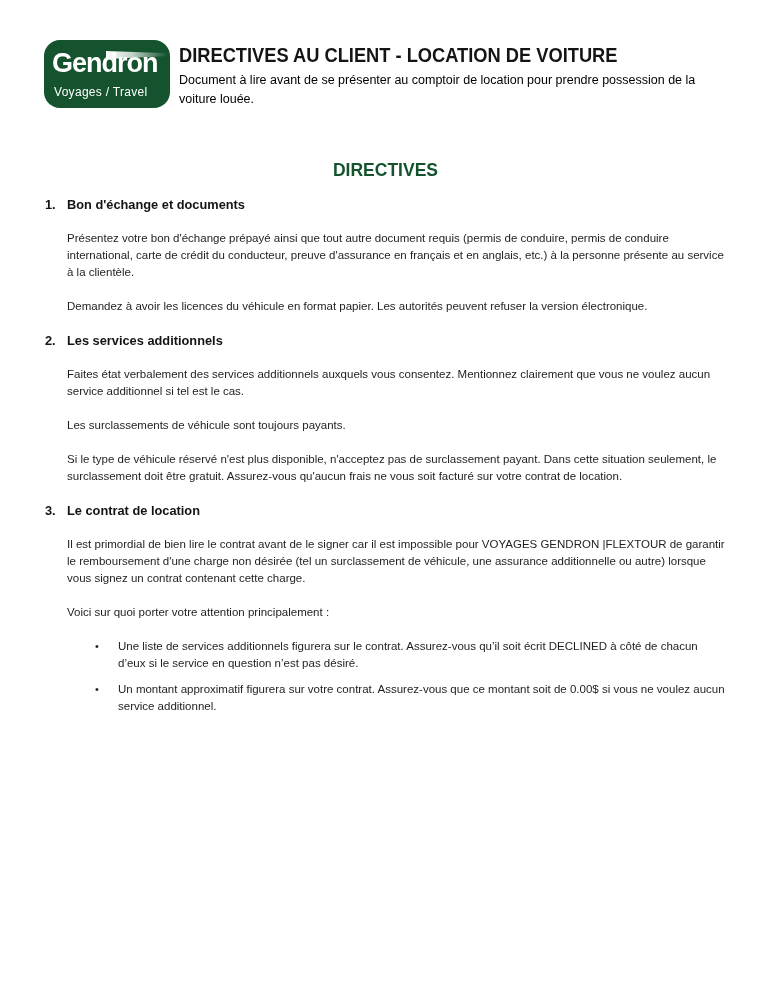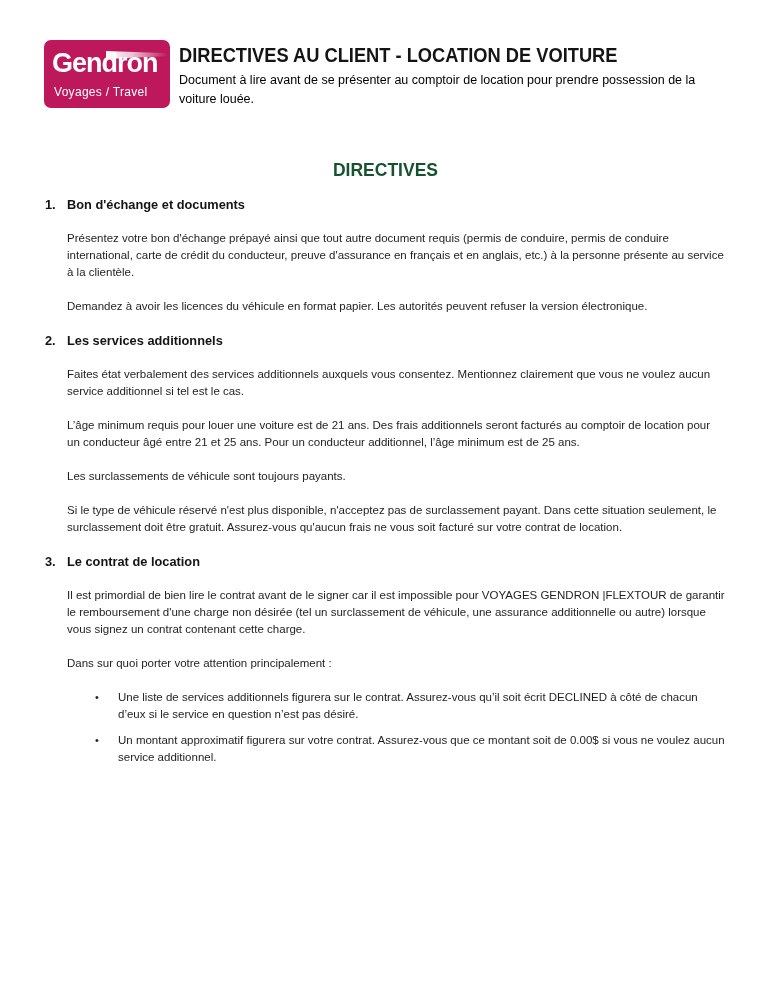--- a/index.html
+++ b/index.html
@@ -21,22 +21,22 @@
   .header {
     display: flex;
     align-items: flex-start;
     gap: 9px;
     padding: 40px 42px 0 44px;
   }
   .logo {
     position: relative;
     flex: 0 0 auto;
     width: 126px; height: 68px;
-    background: #be185d;
-    border-radius: 7px;
+    background: #14532d;
+    border-radius: 16px;
     overflow: hidden;
     color: #ffffff;
   }
   .logo-swoosh {
     position: absolute;
     right: 0; top: 11px;
     width: 64px; height: 8px;
     background: linear-gradient(90deg, #ffffff 0%, rgba(255,255,255,0.75) 40%, rgba(43,92,141,0) 96%);
     clip-path: polygon(0 0, 100% 28%, 100% 62%, 0 100%);
     z-index: 2;
@@ -142,32 +142,31 @@
       <p class="para">Présentez votre bon d'échange prépayé ainsi que tout autre document requis (permis de conduire, permis de conduire international, carte de crédit du conducteur, preuve d'assurance en français et en anglais, etc.) à la personne présente au service à la clientèle.</p>
       <p class="para">Demandez à avoir les licences du véhicule en format papier. Les autorités peuvent refuser la version électronique.</p>
     </section>
 
     <section>
       <div class="sec-title">
         <span class="sec-num">2.</span>
         <span>Les services additionnels</span>
       </div>
       <p class="para">Faites état verbalement des services additionnels auxquels vous consentez. Mentionnez clairement que vous ne voulez aucun service additionnel si tel est le cas.</p>
-      <p class="para">L’âge minimum requis pour louer une voiture est de 21 ans. Des frais additionnels seront facturés au comptoir de location pour un conducteur âgé entre 21 et 25 ans. Pour un conducteur additionnel, l’âge minimum est de 25 ans.</p>
       <p class="para">Les surclassements de véhicule sont toujours payants.</p>
       <p class="para">Si le type de véhicule réservé n'est plus disponible, n'acceptez pas de surclassement payant. Dans cette situation seulement, le surclassement doit être gratuit. Assurez-vous qu'aucun frais ne vous soit facturé sur votre contrat de location.</p>
     </section>
 
     <section>
       <div class="sec-title">
         <span class="sec-num">3.</span>
         <span>Le contrat de location</span>
       </div>
       <p class="para">Il est primordial de bien lire le contrat avant de le signer car il est impossible pour VOYAGES GENDRON |FLEXTOUR de garantir le remboursement d'une charge non désirée (tel un surclassement de véhicule, une assurance additionnelle ou autre) lorsque vous signez un contrat contenant cette charge.</p>
-      <p class="para">Dans sur quoi porter votre attention principalement :</p>
+      <p class="para">Voici sur quoi porter votre attention principalement :</p>
       <ul class="bullets">
         <li>
           <span class="bullet-glyph">•</span>
           <span class="bullet-text">Une liste de services additionnels figurera sur le contrat. Assurez-vous qu’il soit écrit DECLINED à côté de chacun d’eux si le service en question n’est pas désiré.</span>
         </li>
         <li>
           <span class="bullet-glyph">•</span>
           <span class="bullet-text">Un montant approximatif figurera sur votre contrat. Assurez-vous que ce montant soit de 0.00$ si vous ne voulez aucun service additionnel.</span>
         </li>
       </ul>

